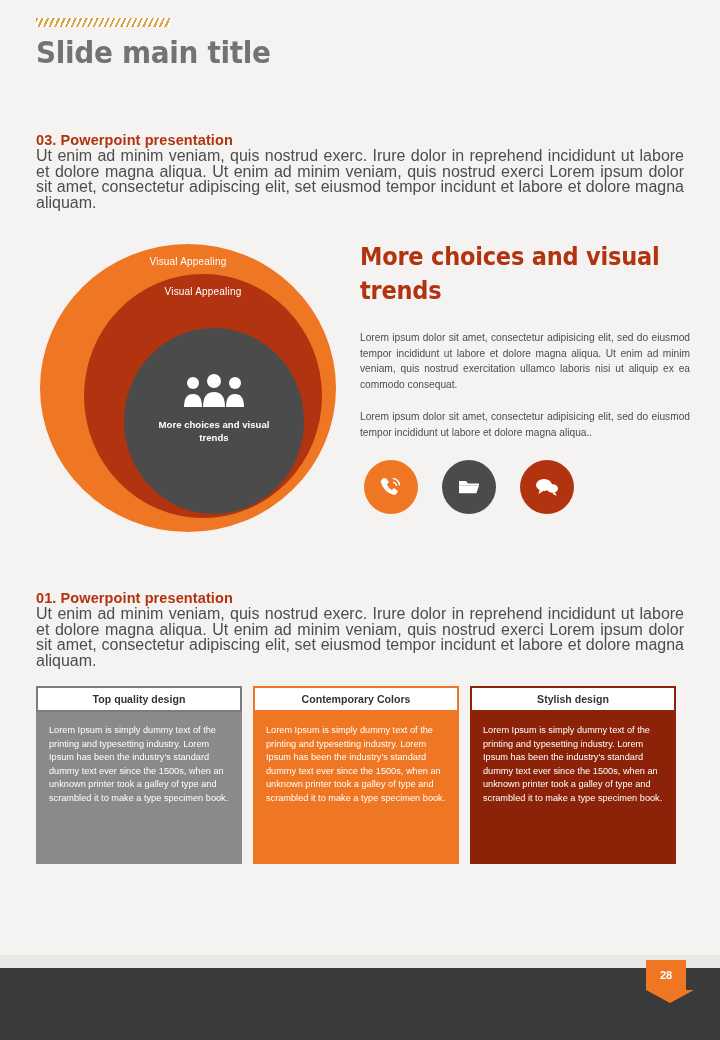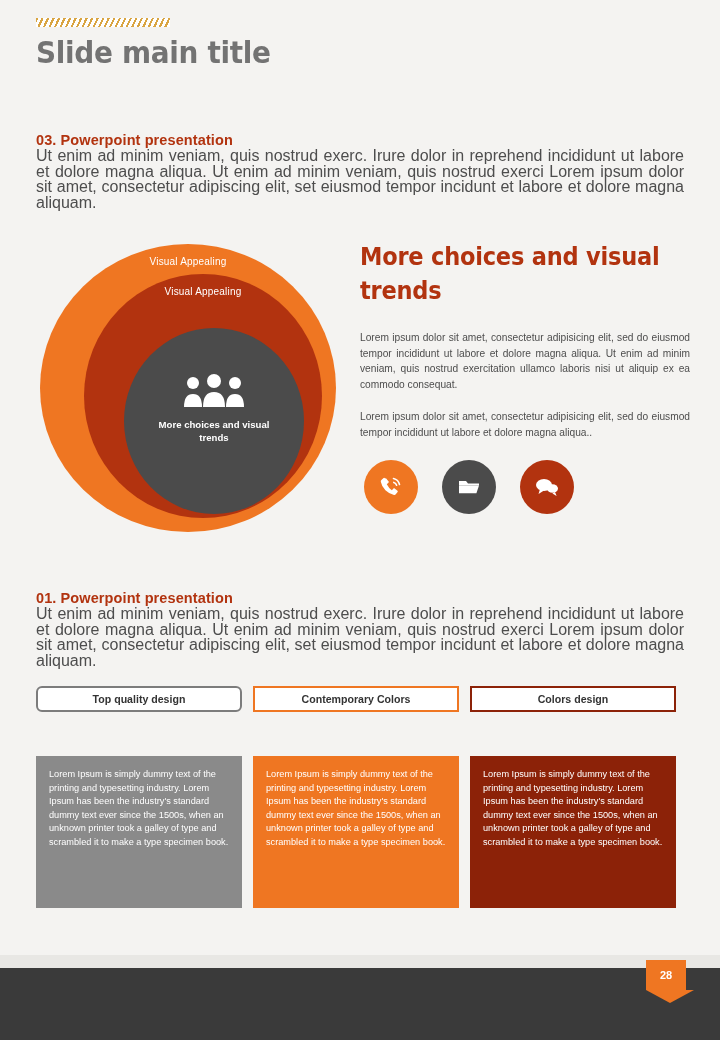--- a/index.html
+++ b/index.html
@@ -166,30 +166,29 @@
     font-size: 10.6px; font-weight: bold;
     color: #ffffff;
     border: 2px solid;
   }
   .card-body {
     height: 152px;
     padding: 12px 13px;
     font-size: 9.2px;
     line-height: 13.5px;
     color: #ffffff;
-    margin-top: 44px;
   }
   .c-grey .card-head { background: #7c7c7c; border-color: #7c7c7c; }
   .c-grey .card-body { background: #8a8a8a; }
   .c-orange .card-head { background: #ef7622; border-color: #ef7622; }
   .c-orange .card-body { background: #ef7622; }
   .c-red .card-head { background: #8c2208; border-color: #8c2208; }
   .c-red .card-body { background: #8c2208; }
   .card-head.inset { background: #ffffff; }
-  .c-grey .card-head.inset { color: #333333; border-radius: 6px; }
+  .c-grey .card-head.inset { color: #333333; }
   .c-orange .card-head.inset { color: #333333; }
   .c-red .card-head.inset { color: #333333; }
 
   
   .footer {
     position: absolute; left: 0; bottom: 0;
     width: 720px; height: 85px;
     background: #3a3a3a;
   }
   .footer-top-strip {
@@ -295,21 +294,21 @@
     <div class="cards">
       <div class="card c-grey">
         <div class="card-head inset">Top quality design</div>
         <div class="card-body">Lorem Ipsum is simply dummy text of the printing and typesetting industry. Lorem Ipsum has been the industry's standard dummy text ever since the 1500s, when an unknown printer took a galley of type and scrambled it to make a type specimen book.</div>
       </div>
       <div class="card c-orange">
         <div class="card-head inset">Contemporary Colors</div>
         <div class="card-body">Lorem Ipsum is simply dummy text of the printing and typesetting industry. Lorem Ipsum has been the industry's standard dummy text ever since the 1500s, when an unknown printer took a galley of type and scrambled it to make a type specimen book.</div>
       </div>
       <div class="card c-red">
-        <div class="card-head inset">Colors design</div>
+        <div class="card-head inset">Stylish design</div>
         <div class="card-body">Lorem Ipsum is simply dummy text of the printing and typesetting industry. Lorem Ipsum has been the industry's standard dummy text ever since the 1500s, when an unknown printer took a galley of type and scrambled it to make a type specimen book.</div>
       </div>
     </div>
 
   </div>
 
   <div class="footer">
     <div class="footer-top-strip"></div>
     <div class="page-tag">
       <div class="page-tag-box">28</div>

